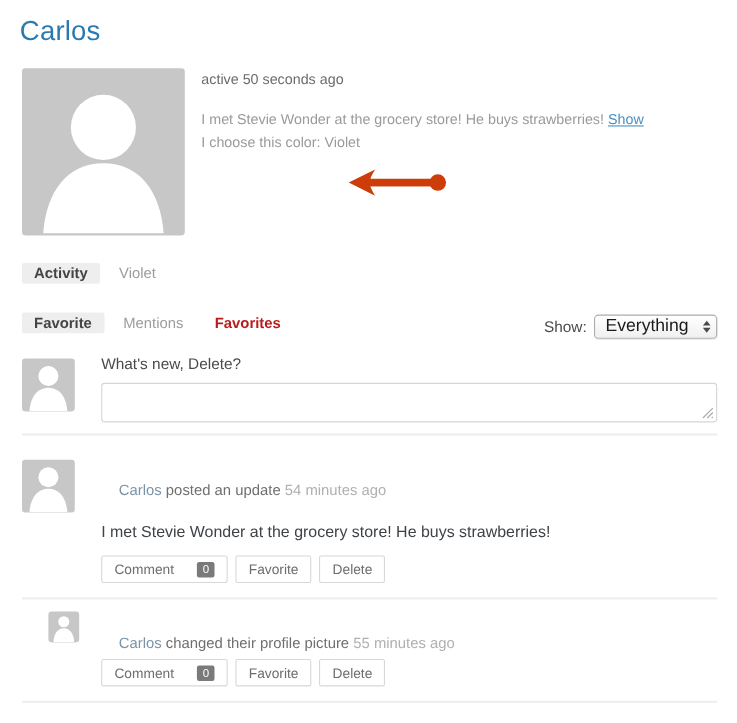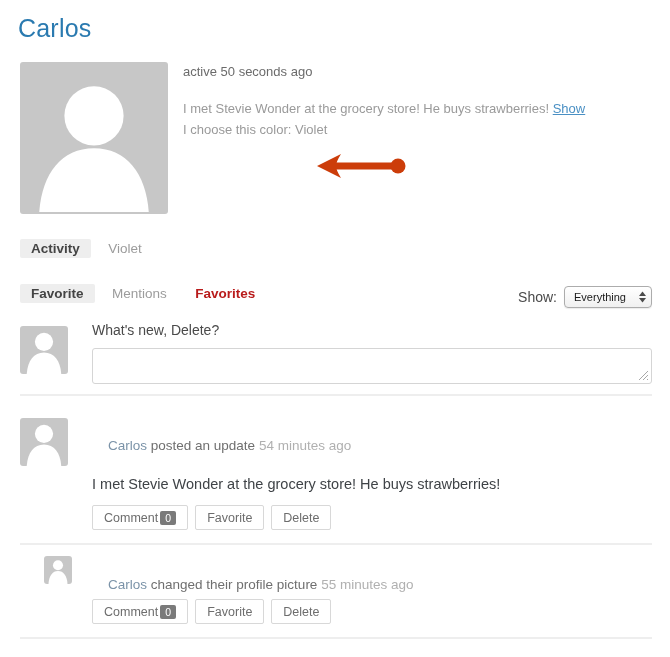--- a/index.html
+++ b/index.html
@@ -138,21 +138,21 @@
     display: inline-flex;
     align-items: center;
     height: 20px;
     padding: 0 4px 0 9px;
     border: 1px solid #acacac;
     border-radius: 4px;
     background: linear-gradient(#ffffff, #f0f0f0);
     box-shadow: 0 1px 1px rgba(0,0,0,0.08);
   }
   .select-value {
-    font-size: 11px;
+    font-size: 16px;
     color: #1a1a1a;
     padding-right: 12px;
   }
   .select-arrows {
     display: block;
   }
 
   
   .divider {
     position: absolute;
@@ -246,21 +246,21 @@
     line-height: 20px;
   }
   .act-buttons {
     position: absolute;
     display: flex;
     gap: 7px;
   }
   .act-btn {
     display: inline-flex;
     align-items: center;
-    gap: 2px;
+    gap: 21px;
     height: 25px;
     padding: 0 11px;
     border: 1px solid #d8d8d8;
     border-radius: 2px;
     background: #ffffff;
     font-family: "Liberation Sans", sans-serif;
     font-size: 12.5px;
     color: #6d6d6d;
     cursor: pointer;
     white-space: nowrap;

